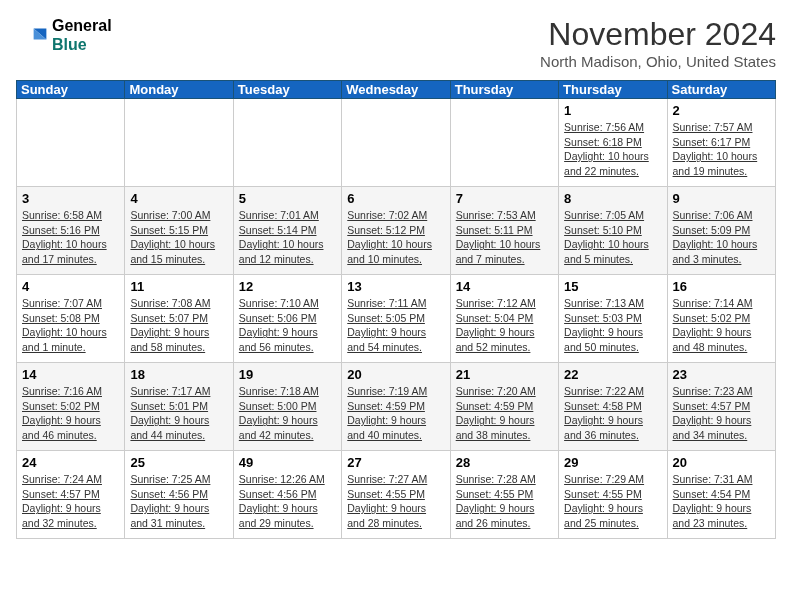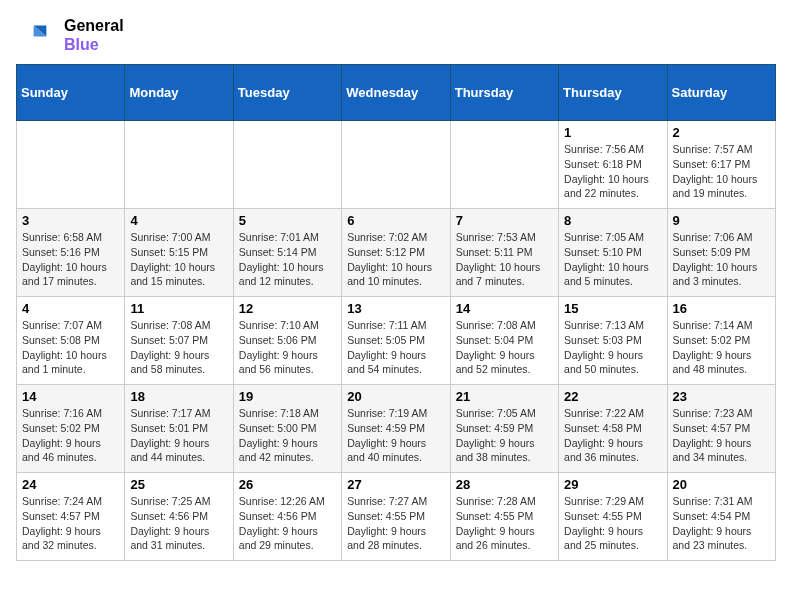--- a/index.html
+++ b/index.html
@@ -11,30 +11,30 @@
       padding: 16px;
     }
     .header {
       display: flex;
       align-items: flex-start;
       justify-content: space-between;
       margin-bottom: 10px;
     }
     .logo {
       display: flex;
-      align-items: center;
-      gap: 16px;
+      align-items: flex-end;
+      gap: 4px;
     }
     .logo-text {
       font-size: 16px;
       font-weight: bold;
       line-height: 1.2;
     }
     .logo-text span.general { color: #000; }
-    .logo-text span.blue { color: #8b5cf6; }
+    .logo-text span.blue { color: #0f766e; }
     .logo-icon {
       width: 32px;
       height: 32px;
     }
     .title-block {
       text-align: right;
     }
     .month-title {
       font-size: 32px;
       font-weight: normal;
@@ -46,21 +46,21 @@
     }
     .calendar {
       width: 100%;
       border-collapse: collapse;
     }
     .calendar thead th {
       background-color: #1565c0;
       color: #fff;
       font-size: 13px;
       font-weight: bold;
-      padding: 20px 4px;
+      padding: 1px 4px;
       text-align: left;
       border: 1px solid #1a5276;
       margin-top: 35px;
     }
     .calendar tbody td {
       border: 1px solid #ccc;
       vertical-align: top;
       padding: 4px 5px;
       font-size: 11px;
       color: #333;
@@ -75,39 +75,44 @@
       font-size: 13px;
       font-weight: bold;
       color: #000;
       display: block;
       margin-bottom: 2px;
     }
     .day-info {
       font-size: 10.5px;
       line-height: 1.4;
       color: #333;
+      text-decoration: underline;
     }
     .empty-cell {
       background: #fff !important;
     }
   </style>
 </head>
 <body>
 
 <div class="header">
   <div class="logo">
     <svg class="logo-icon" viewBox="0 0 40 40">
       <polygon points="22,8 38,8 38,22" fill="#1565c0"></polygon>
       <polygon points="22,8 38,22 22,22" fill="#4a90d9"></polygon>
     </svg>
     <div class="logo-text">
       <div><span class="general">General</span></div>
       <div><span class="blue">Blue</span></div>
     </div>
   </div>
+  <div class="title-block">
+    <div class="month-title">November 2024</div>
+    <div class="location">North Madison, Ohio, United States</div>
+  </div>
 </div>
 
 <table class="calendar">
   <thead>
     <tr id="header-row">
         <th>Sunday</th>
         <th>Monday</th>
         <th>Tuesday</th>
         <th>Wednesday</th>
         <th>Thursday</th>
@@ -212,21 +217,21 @@
         </td>
         <td>
           <span class="day-number">13</span>
           <div class="day-info">Sunrise: 7:11 AM
 Sunset: 5:05 PM
 Daylight: 9 hours
 and 54 minutes.</div>
         </td>
         <td>
           <span class="day-number">14</span>
-          <div class="day-info">Sunrise: 7:08 AM
+          <div class="day-info">Sunrise: 7:12 AM
 Sunset: 5:04 PM
 Daylight: 9 hours
 and 52 minutes.</div>
         </td>
         <td>
           <span class="day-number">15</span>
           <div class="day-info">Sunrise: 7:13 AM
 Sunset: 5:03 PM
 Daylight: 9 hours
 and 50 minutes.</div>
@@ -263,21 +268,21 @@
         </td>
         <td>
           <span class="day-number">20</span>
           <div class="day-info">Sunrise: 7:19 AM
 Sunset: 4:59 PM
 Daylight: 9 hours
 and 40 minutes.</div>
         </td>
         <td>
           <span class="day-number">21</span>
-          <div class="day-info">Sunrise: 7:05 AM
+          <div class="day-info">Sunrise: 7:20 AM
 Sunset: 4:59 PM
 Daylight: 9 hours
 and 38 minutes.</div>
         </td>
         <td>
           <span class="day-number">22</span>
           <div class="day-info">Sunrise: 7:22 AM
 Sunset: 4:58 PM
 Daylight: 9 hours
 and 36 minutes.</div>
@@ -299,21 +304,21 @@
 and 32 minutes.</div>
         </td>
         <td>
           <span class="day-number">25</span>
           <div class="day-info">Sunrise: 7:25 AM
 Sunset: 4:56 PM
 Daylight: 9 hours
 and 31 minutes.</div>
         </td>
         <td>
-          <span class="day-number">26</span>
+          <span class="day-number">49</span>
           <div class="day-info">Sunrise: 12:26 AM
 Sunset: 4:56 PM
 Daylight: 9 hours
 and 29 minutes.</div>
         </td>
         <td>
           <span class="day-number">27</span>
           <div class="day-info">Sunrise: 7:27 AM
 Sunset: 4:55 PM
 Daylight: 9 hours

